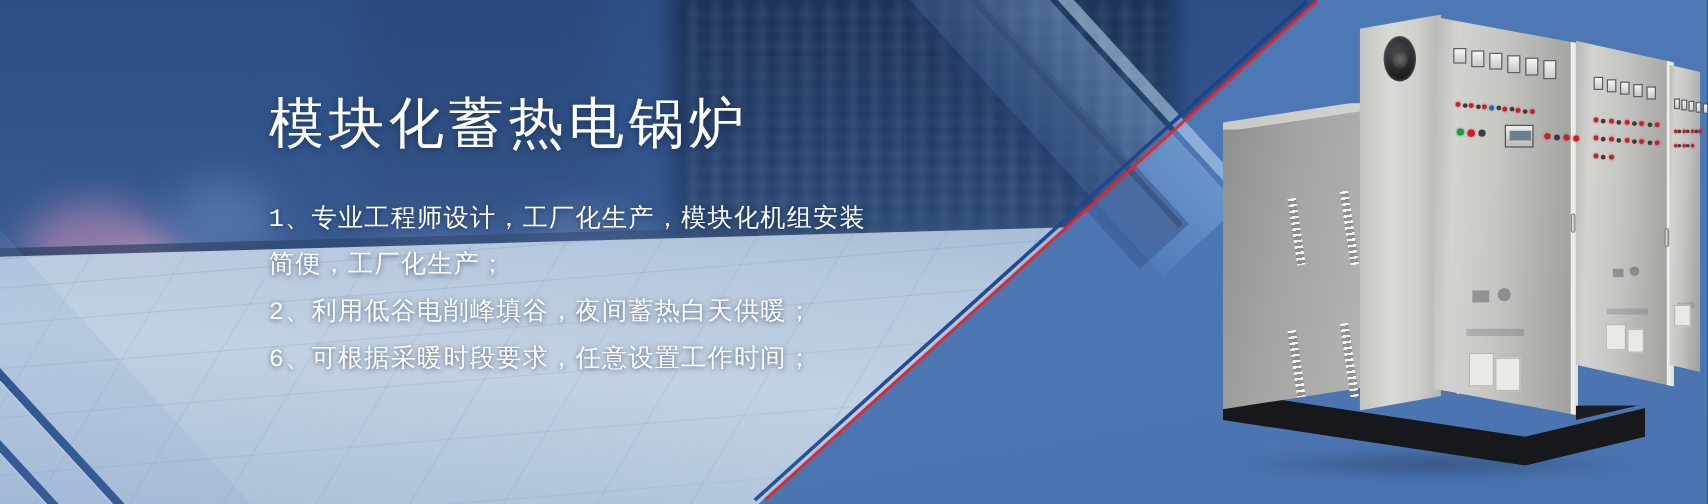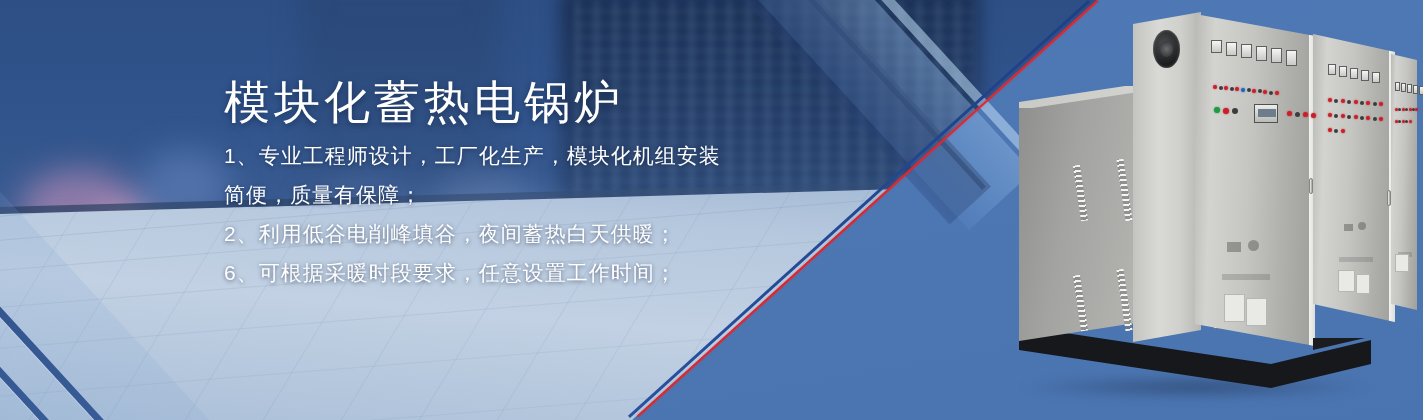--- a/index.html
+++ b/index.html
@@ -147,27 +147,28 @@
   }
 
   
   .copy{
     position:absolute;left:224px;top:78px;width:640px;
     color:#ffffff;
   }
   .headline{
     font-size:46px;line-height:1.08;font-weight:400;letter-spacing:4px;
     text-shadow:0 2px 6px rgba(10,25,55,.55);
-    margin:0 0 8px 0;white-space:nowrap;
+    margin:0 0 36px 0;white-space:nowrap;
   }
   .bullets{margin:0;padding:0;list-style:none;}
   .bullets li{
     font-size:21px;line-height:39px;letter-spacing:1px;
     text-shadow:0 1px 4px rgba(10,25,55,.60);
     white-space:nowrap;
+    font-family:Liberation Mono, monospace;
   }
 
   
   .product{
     position:absolute;left:995px;top:2px;width:420px;height:412px;
   }
   .prod-shadow{
     position:absolute;left:20px;bottom:14px;width:360px;height:26px;
     background:radial-gradient(ellipse at 50% 50%,rgba(18,30,55,.40),rgba(18,30,55,0) 70%);
     filter:blur(5px);
@@ -330,21 +331,21 @@
   <div class="pane pane-light"></div>
   <div class="pane pane-light2"></div>
 
   <div class="navy-line"></div>
   <div class="red-line"></div>
 
   <div class="copy">
     <h1 class="headline">模块化蓄热电锅炉</h1>
     <ul class="bullets">
       <li>1、专业工程师设计，工厂化生产，模块化机组安装</li>
-      <li>简便，质量有保障；</li>
+      <li>简便，工厂化生产；</li>
       <li>2、利用低谷电削峰填谷，夜间蓄热白天供暖；</li>
       <li>6、可根据采暖时段要求，任意设置工作时间；</li>
     </ul>
   </div>
 
   <div class="product">
     <div class="prod-shadow"></div>
 
     <div class="plinth"></div>
 

